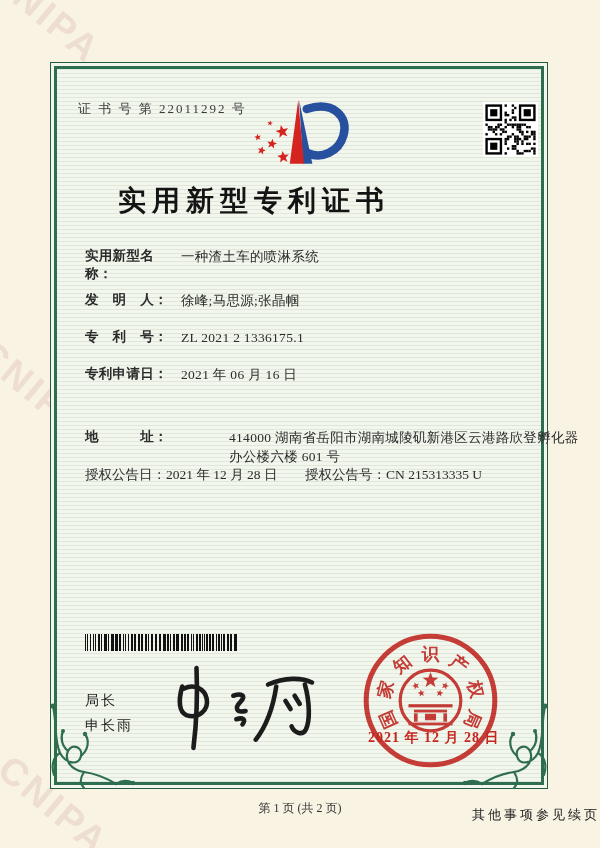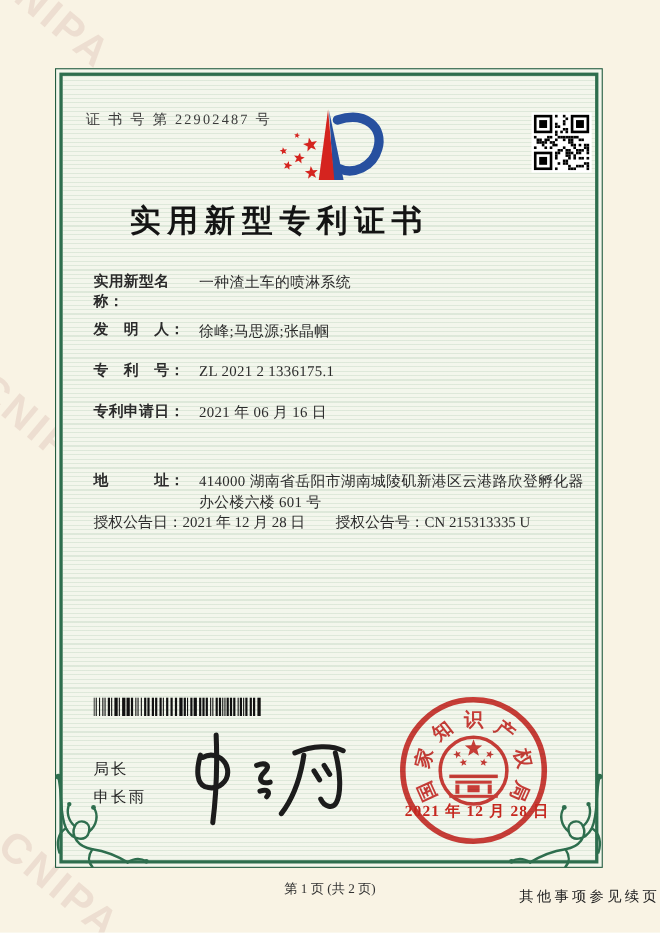--- a/index.html
+++ b/index.html
@@ -23,21 +23,21 @@
   .cert-no { position:absolute; left:78px; top:100px; font-size:13px; letter-spacing:2px; color:#3a3a3a; z-index:2; }
   .logo { position:absolute; left:250px; top:94px; width:104px; height:80px; z-index:2; }
   .qr { position:absolute; left:483px; top:102px; width:55px; height:55px; z-index:2; }
 
   .title { position:absolute; left:0; top:182px; width:508px; text-align:center;
     font-size:28px; font-weight:bold; letter-spacing:6px; color:#141414; z-index:2; }
 
   .field { position:absolute; left:85px; font-size:13.5px; color:#2b2b2b; letter-spacing:0.3px; z-index:2; display:flex; }
   .flabel { display:inline-block; width:96px; flex:0 0 96px;font-weight:bold; }
   .fvalue { display:inline-block; max-width:352px; line-height:19px; }
-  .f1{top:247px;} .f2{top:291px;justify-content:space-between;} .f3{top:328px;} .f4{top:365px;} .f5{top:402px;} .f6{top:428px;}
+  .f1{top:247px;} .f2{top:291px;justify-content:space-between;} .f3{top:328px;} .f4{top:365px;} .f5{top:402px;} .f6{top:428px;gap:48px;}
   .grant-row { position:absolute; left:85px; top:466px; width:440px; font-size:13.5px; color:#2b2b2b; z-index:2; }
   .grant-no { position:absolute; left:220px; top:0; }
 
   .body-text { position:absolute; left:82px; top:497px; width:462px; font-size:13.5px;
     line-height:21.5px; color:#222; text-align:justify; z-index:2; }
   .body-text p { text-indent:2em; }
 
   .barcode { position:absolute; left:85px; top:634px; width:158px; height:17px; z-index:2; }
 
   .signer { position:absolute; left:85px; top:688px; font-size:14px; color:#222; letter-spacing:2px; z-index:2; line-height:25px; }
@@ -90,21 +90,21 @@
       <path d="M38,72 C34,78 34,84 38,88"></path>
       <path d="M22,51 C16,46 14,38 17,31"></path>
       <path d="M70,84 C76,80 82,80 87,83"></path>
     </g>
     <circle cx="7" cy="6" r="2.6" fill="#2e6e4e"></circle>
     <circle cx="39" cy="34" r="2.2" fill="#2e6e4e"></circle>
     <circle cx="17" cy="31" r="2" fill="#2e6e4e"></circle>
     <circle cx="87" cy="83" r="2.2" fill="#2e6e4e"></circle>
   </svg>
 
-  <div class="cert-no">证 书 号 第 22902487 号</div>
+  <div class="cert-no">证 书 号 第 22011292 号</div>
 
   <svg class="logo" viewBox="0 0 110 85">
     <defs>
       <polygon id="star" points="0,-10 2.47,-3.4 9.51,-3.09 3.99,1.3 5.88,8.09 0,4.2 -5.88,8.09 -3.99,1.3 -9.51,-3.09 -2.47,-3.4"></polygon>
     </defs>
     <path d="M60,16 C88,7 105,24 99,44 C94,62 75,69 62,63" fill="none" stroke="#27509f" stroke-width="9" stroke-linecap="round"></path>
     <polygon points="52,7 66,74 56,74" fill="#27509f"></polygon>
     <polygon points="51,6 57,74 42,74" fill="#d5241f"></polygon>
     <use href="#star" transform="translate(34,40) scale(0.72) rotate(-12)" fill="#d5241f"></use>
     <use href="#star" transform="translate(23,53) scale(0.55) rotate(10)" fill="#d5241f"></use>

